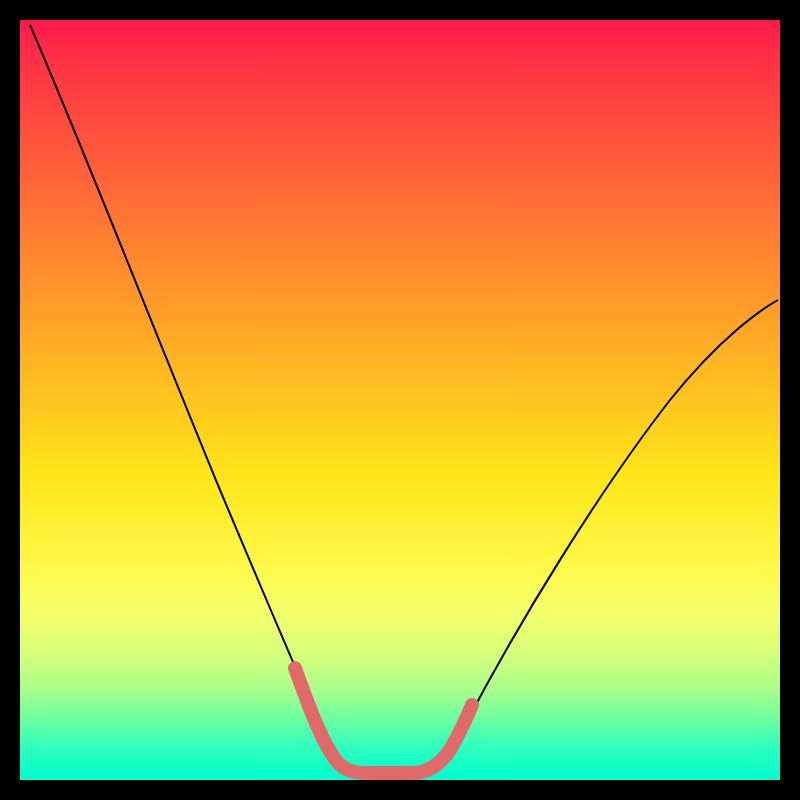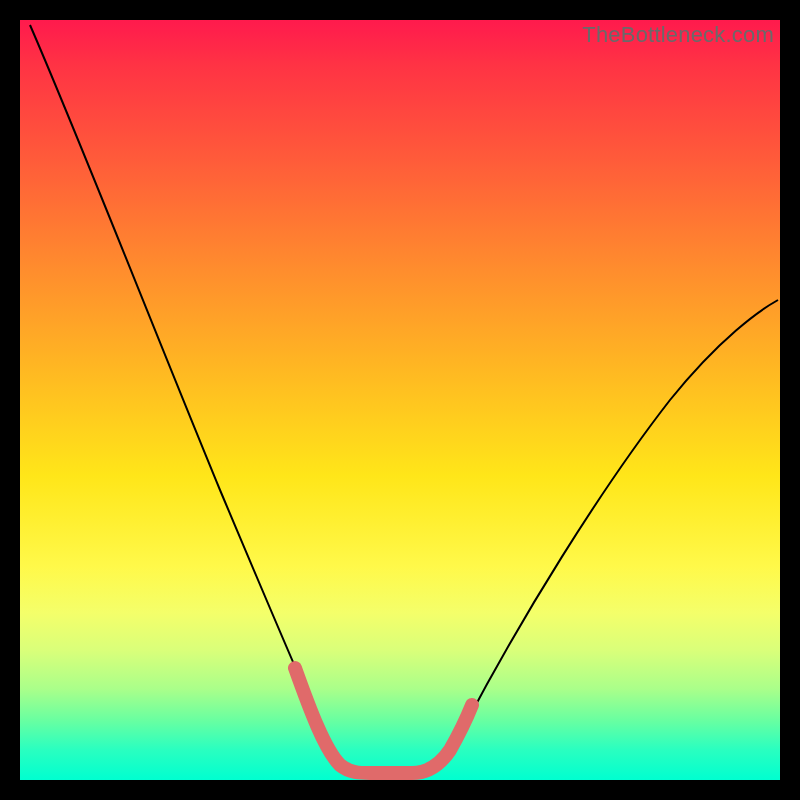--- a/index.html
+++ b/index.html
@@ -75,14 +75,13 @@
              C 500 600, 580 470, 650 380
              C 700 318, 740 290, 758 280"></path>
     <path fill="none" stroke="#e06a6a" stroke-width="14" stroke-linecap="round" d="M 275 648
              C 290 690, 305 730, 320 745
              C 330 753, 340 753, 350 753
              L 392 753
              C 405 753, 418 748, 430 730
              C 438 716, 446 700, 452 685"></path>
   </svg>
 
-  <div class="watermark">TheBottleneck.com</div>
 </div>
 
 </body></html>

